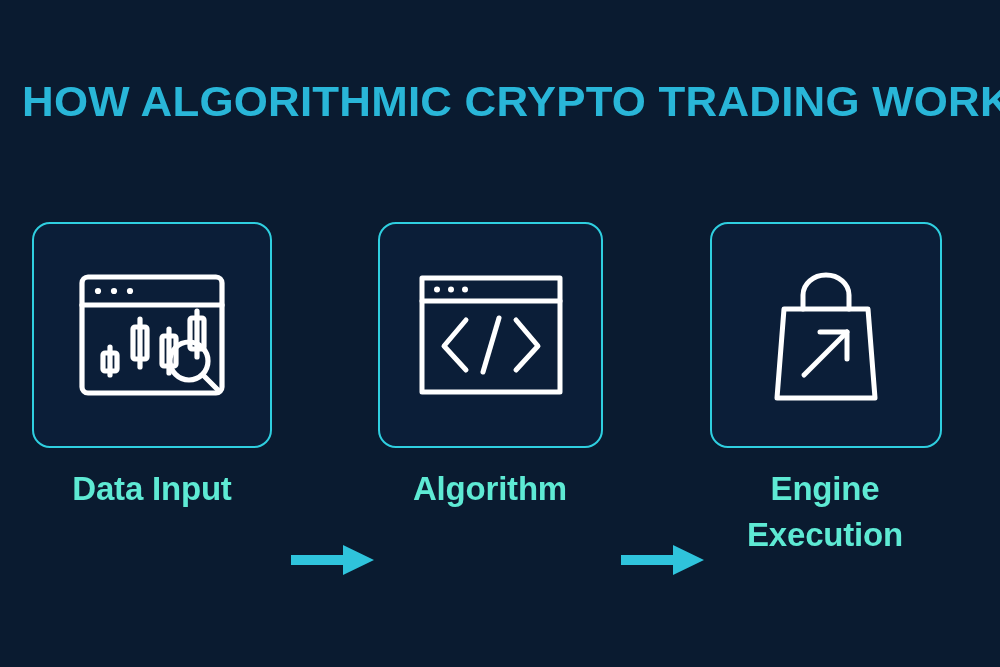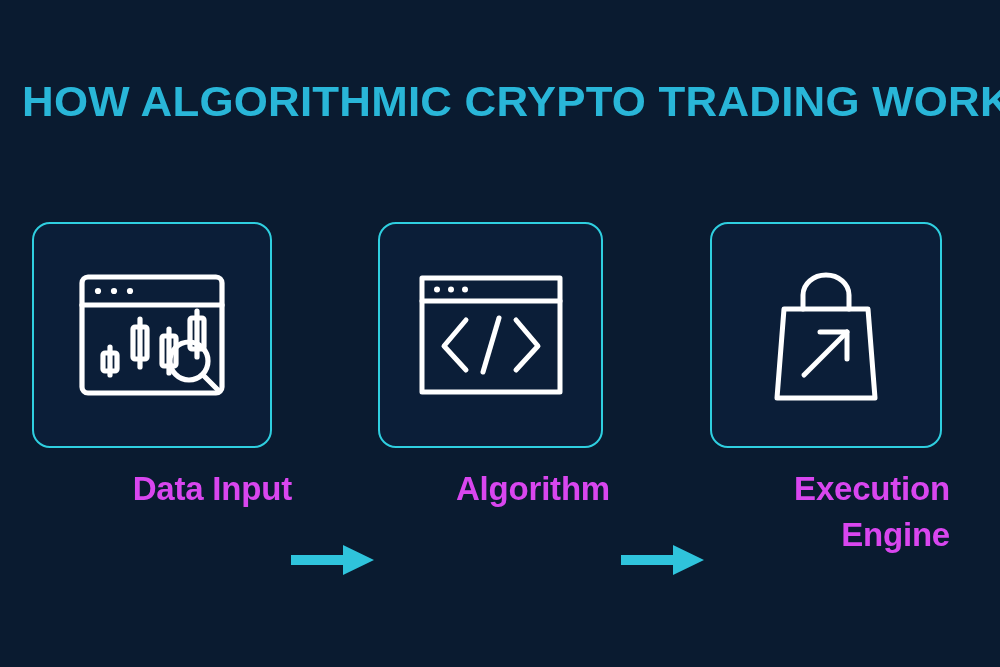--- a/index.html
+++ b/index.html
@@ -85,22 +85,22 @@
     height: 32px;
   }
   .arrow.a1 { left: 291px; }
   .arrow.a2 { left: 621px; }
   .arrow svg { display: block; }
 
   
   .label {
     position: absolute;
     top: 466px;
-    text-align: right;
-    color: #d946ef;
+    text-align: center;
+    color: #5eead4;
     font-family: "Liberation Sans", sans-serif;
     font-weight: bold;
     font-size: 33px;
     line-height: 46px;
     letter-spacing: -0.2px;
   }
   .label.l1 { left: 12px;  width: 280px; }
   .label.l2 { left: 370px; width: 240px; }
   .label.l3 { left: 700px; width: 250px; }
 
@@ -206,17 +206,17 @@
 
   <div class="label l1">
     <span class="ln">Data Input</span>
   </div>
 
   <div class="label l2">
     <span class="ln">Algorithm</span>
   </div>
 
   <div class="label l3">
+    <span class="ln">Engine</span>
     <span class="ln">Execution</span>
-    <span class="ln">Engine</span>
   </div>
 
 </div>
 
 </body></html>

